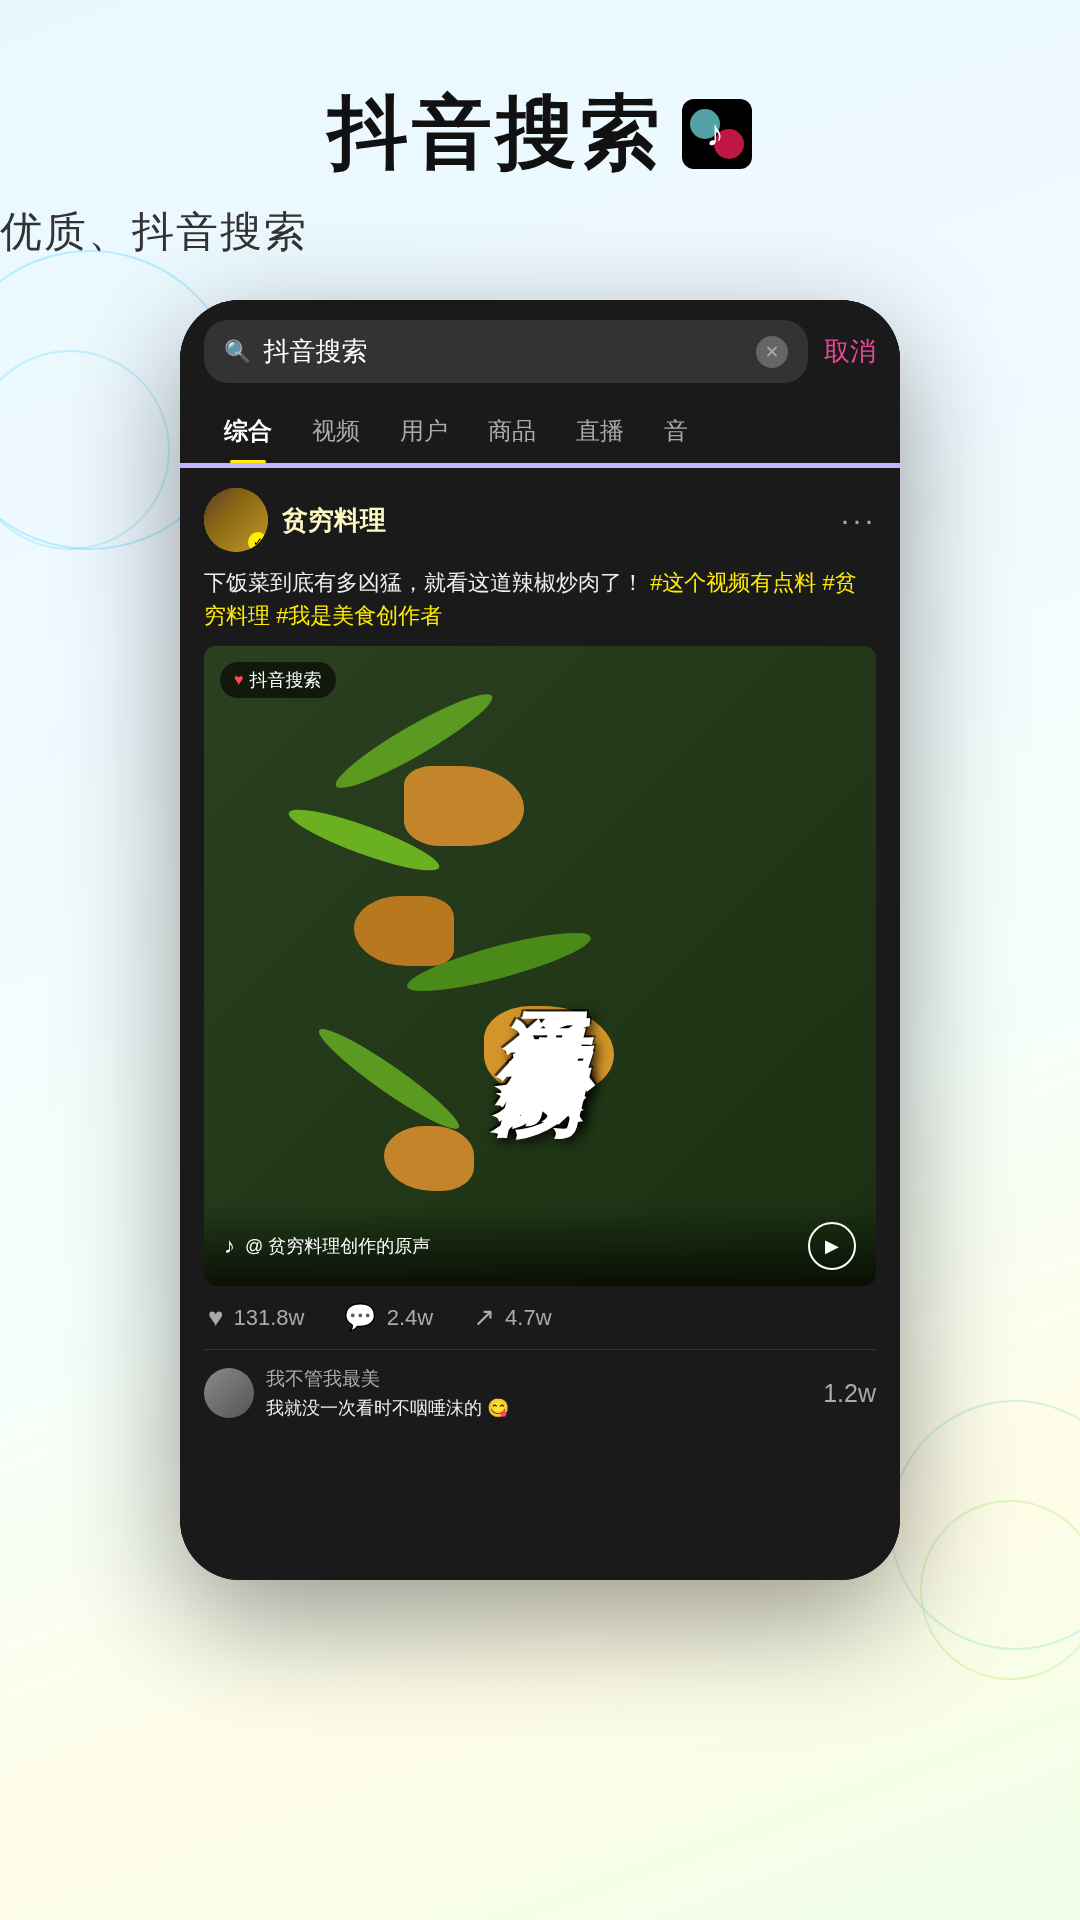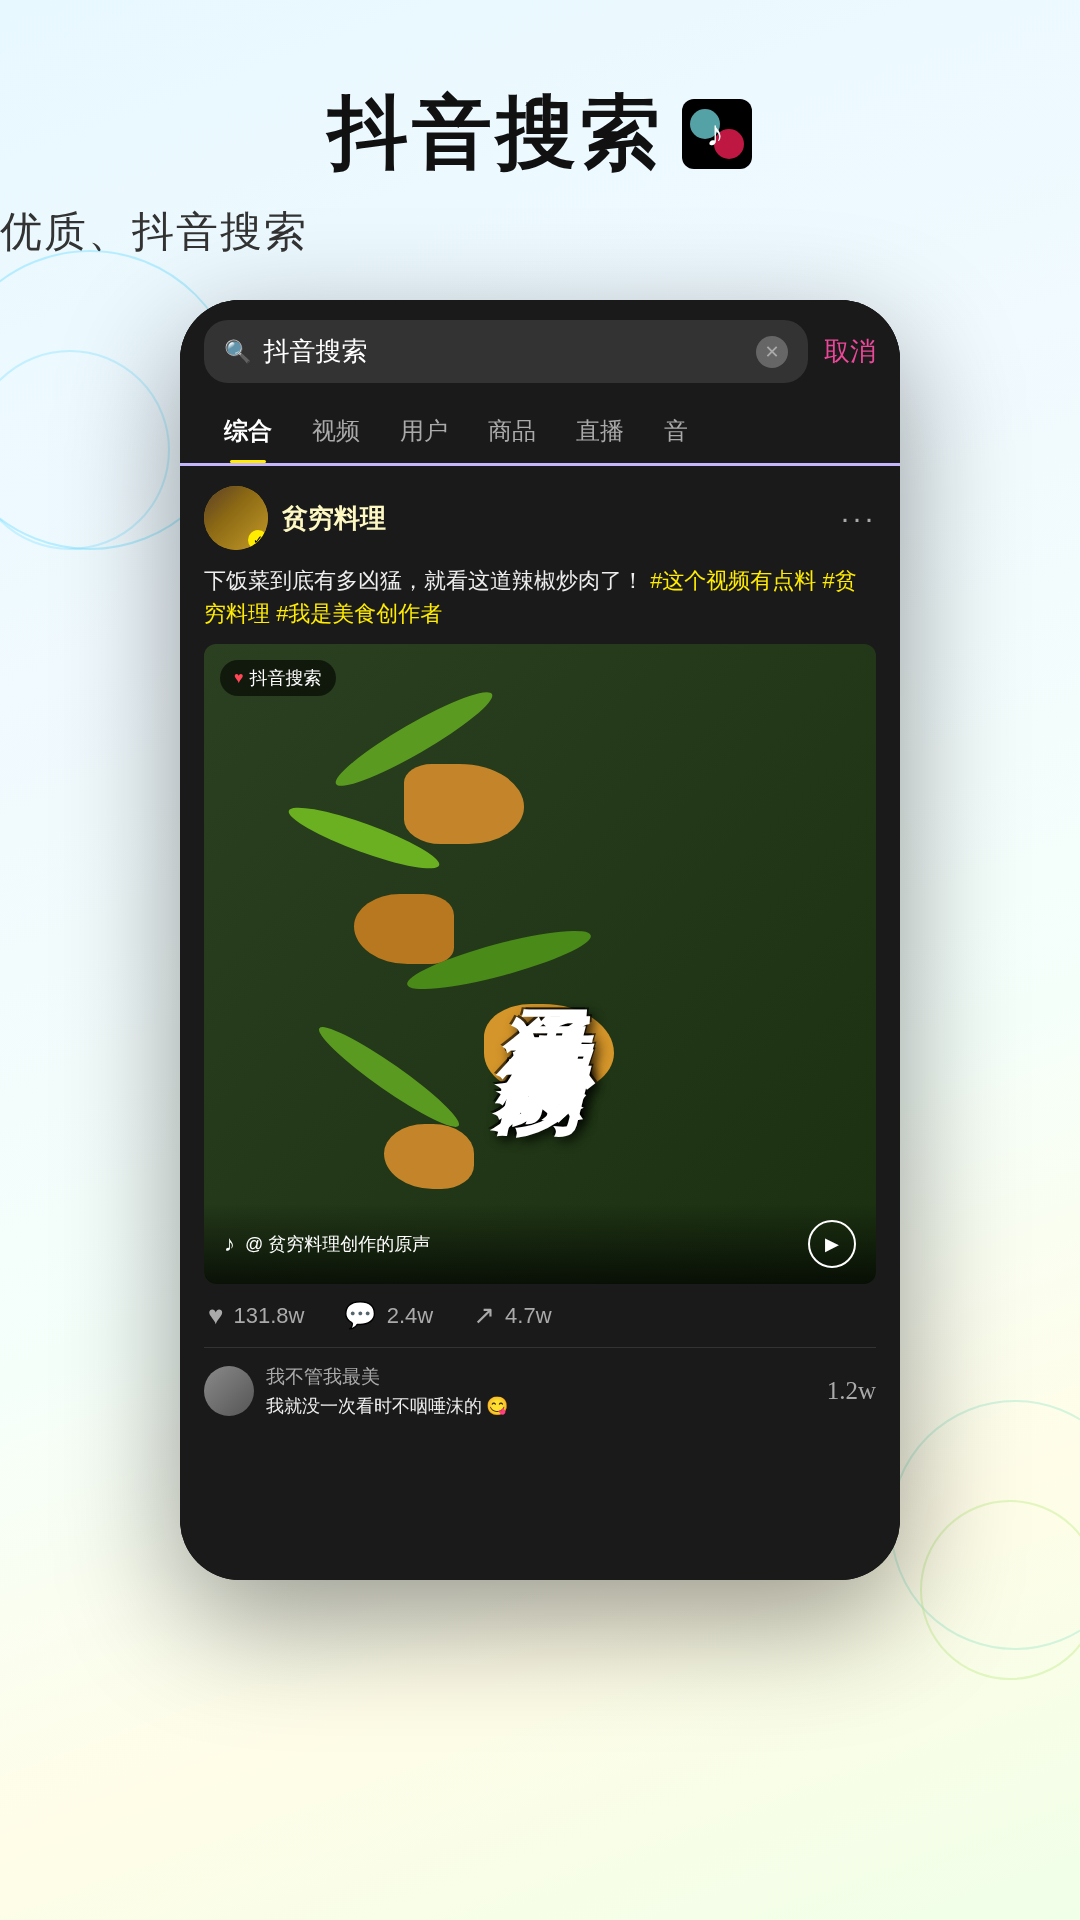--- a/index.html
+++ b/index.html
@@ -165,21 +165,21 @@
       font-size: 26px;
       white-space: nowrap;
       cursor: pointer;
     }
 
     
     .tabs-bar {
       background: #1a1a1a;
       display: flex;
       padding: 0 24px;
-      border-bottom: 3px solid #c4b5fd;
+      border-bottom: 5px solid #c4b5fd;
     }
     .tab-item {
       padding: 16px 20px;
       font-size: 24px;
       color: #aaa;
       cursor: pointer;
       position: relative;
     }
     .tab-item.active {
       color: #fff;
@@ -433,21 +433,20 @@
       font-size: 26px;
     }
 
     
     .comment-preview {
       border-top: 1px solid #333;
       padding-top: 16px;
       display: flex;
       align-items: center;
       gap: 12px;
-      font-family: Liberation Serif, serif;
     }
     .comment-avatar {
       width: 50px; height: 50px;
       border-radius: 50%;
       background: linear-gradient(135deg, #8a8a8a, #555);
       flex-shrink: 0;
     }
     .comment-content {
       flex: 1;
     }

